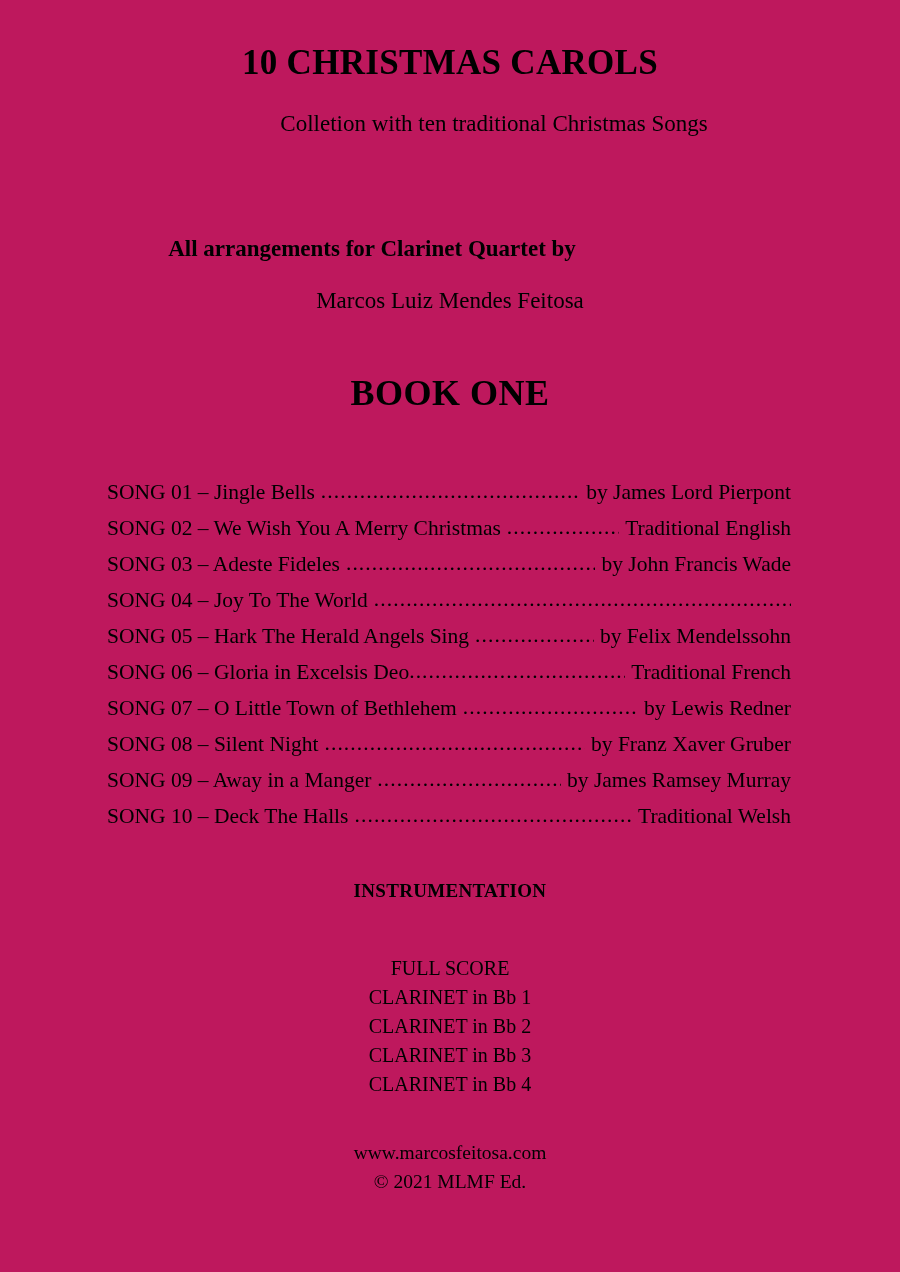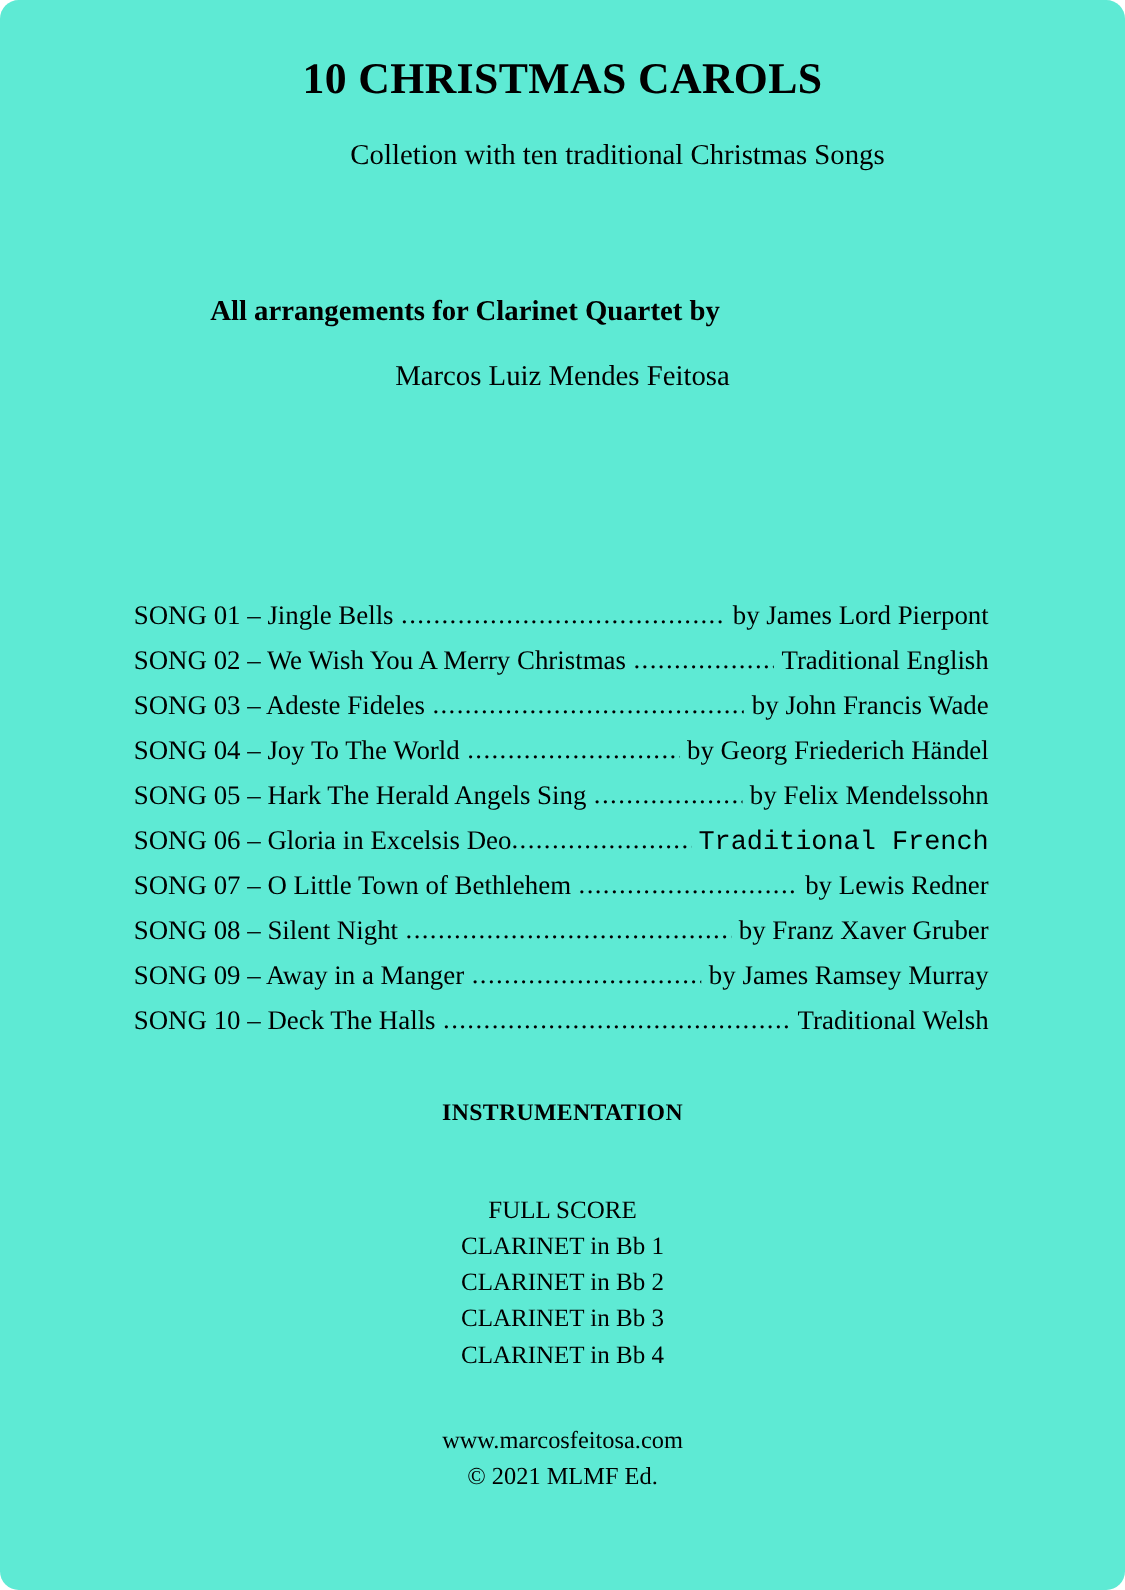--- a/index.html
+++ b/index.html
@@ -13,22 +13,21 @@
     position: relative;
     font-family: "Liberation Serif", "DejaVu Serif", serif;
     color: #000000;
     overflow: hidden;
     -webkit-font-smoothing: antialiased;
   }
 
   .page {
     position: absolute;
     inset: 0;
-    background: #5eead4;
-    border-radius: 15px;
+    background: #be185d;
   }
 
   
   .title {
     position: absolute;
     top: 43px;
     left: 0;
     width: 900px;
     text-align: center;
     font-size: 35px;
@@ -166,51 +165,51 @@
 <div class="page">
 
   <div class="title">10 CHRISTMAS CAROLS</div>
 
   <div class="subtitle">Colletion with ten traditional Christmas Songs</div>
 
   <div class="arranger-line">All arrangements for Clarinet Quartet by</div>
 
   <div class="arranger-name">Marcos Luiz Mendes Feitosa</div>
 
+  <div class="book-heading">BOOK ONE</div>
 
   <div class="song-list" id="song-list">
       <div class="song-row">
         <span class="song-label" style="padding-right: 6px;">SONG 01 – Jingle Bells</span>
         <span class="song-leader"></span>
         <span class="song-author" style="padding-left: 6px;">by James Lord Pierpont</span>
       </div>
       <div class="song-row">
         <span class="song-label" style="padding-right: 6px;">SONG 02 – We Wish You A Merry Christmas</span>
         <span class="song-leader"></span>
         <span class="song-author" style="padding-left: 6px;">Traditional English</span>
       </div>
       <div class="song-row">
         <span class="song-label" style="padding-right: 6px;">SONG 03 – Adeste Fideles</span>
         <span class="song-leader"></span>
         <span class="song-author" style="padding-left: 6px;">by John Francis Wade</span>
       </div>
       <div class="song-row">
         <span class="song-label" style="padding-right: 6px;">SONG 04 – Joy To The World</span>
         <span class="song-leader"></span>
-        <span class="song-author" style="padding-left: 6px;">by Georg Friederich Händel</span>
       </div>
       <div class="song-row">
         <span class="song-label" style="padding-right: 6px;">SONG 05 – Hark The Herald Angels Sing</span>
         <span class="song-leader"></span>
         <span class="song-author" style="padding-left: 6px;">by Felix Mendelssohn</span>
       </div>
       <div class="song-row">
         <span class="song-label">SONG 06 – Gloria in Excelsis Deo</span>
         <span class="song-leader"></span>
-        <span class="song-author" style="padding-left: 6px; font-family: Liberation Mono, monospace;">Traditional French</span>
+        <span class="song-author" style="padding-left: 6px;">Traditional French</span>
       </div>
       <div class="song-row">
         <span class="song-label" style="padding-right: 6px;">SONG 07 – O Little Town of Bethlehem</span>
         <span class="song-leader"></span>
         <span class="song-author" style="padding-left: 6px;">by Lewis Redner</span>
       </div>
       <div class="song-row">
         <span class="song-label" style="padding-right: 6px;">SONG 08 – Silent Night</span>
         <span class="song-leader"></span>
         <span class="song-author" style="padding-left: 6px;">by Franz Xaver Gruber</span>

